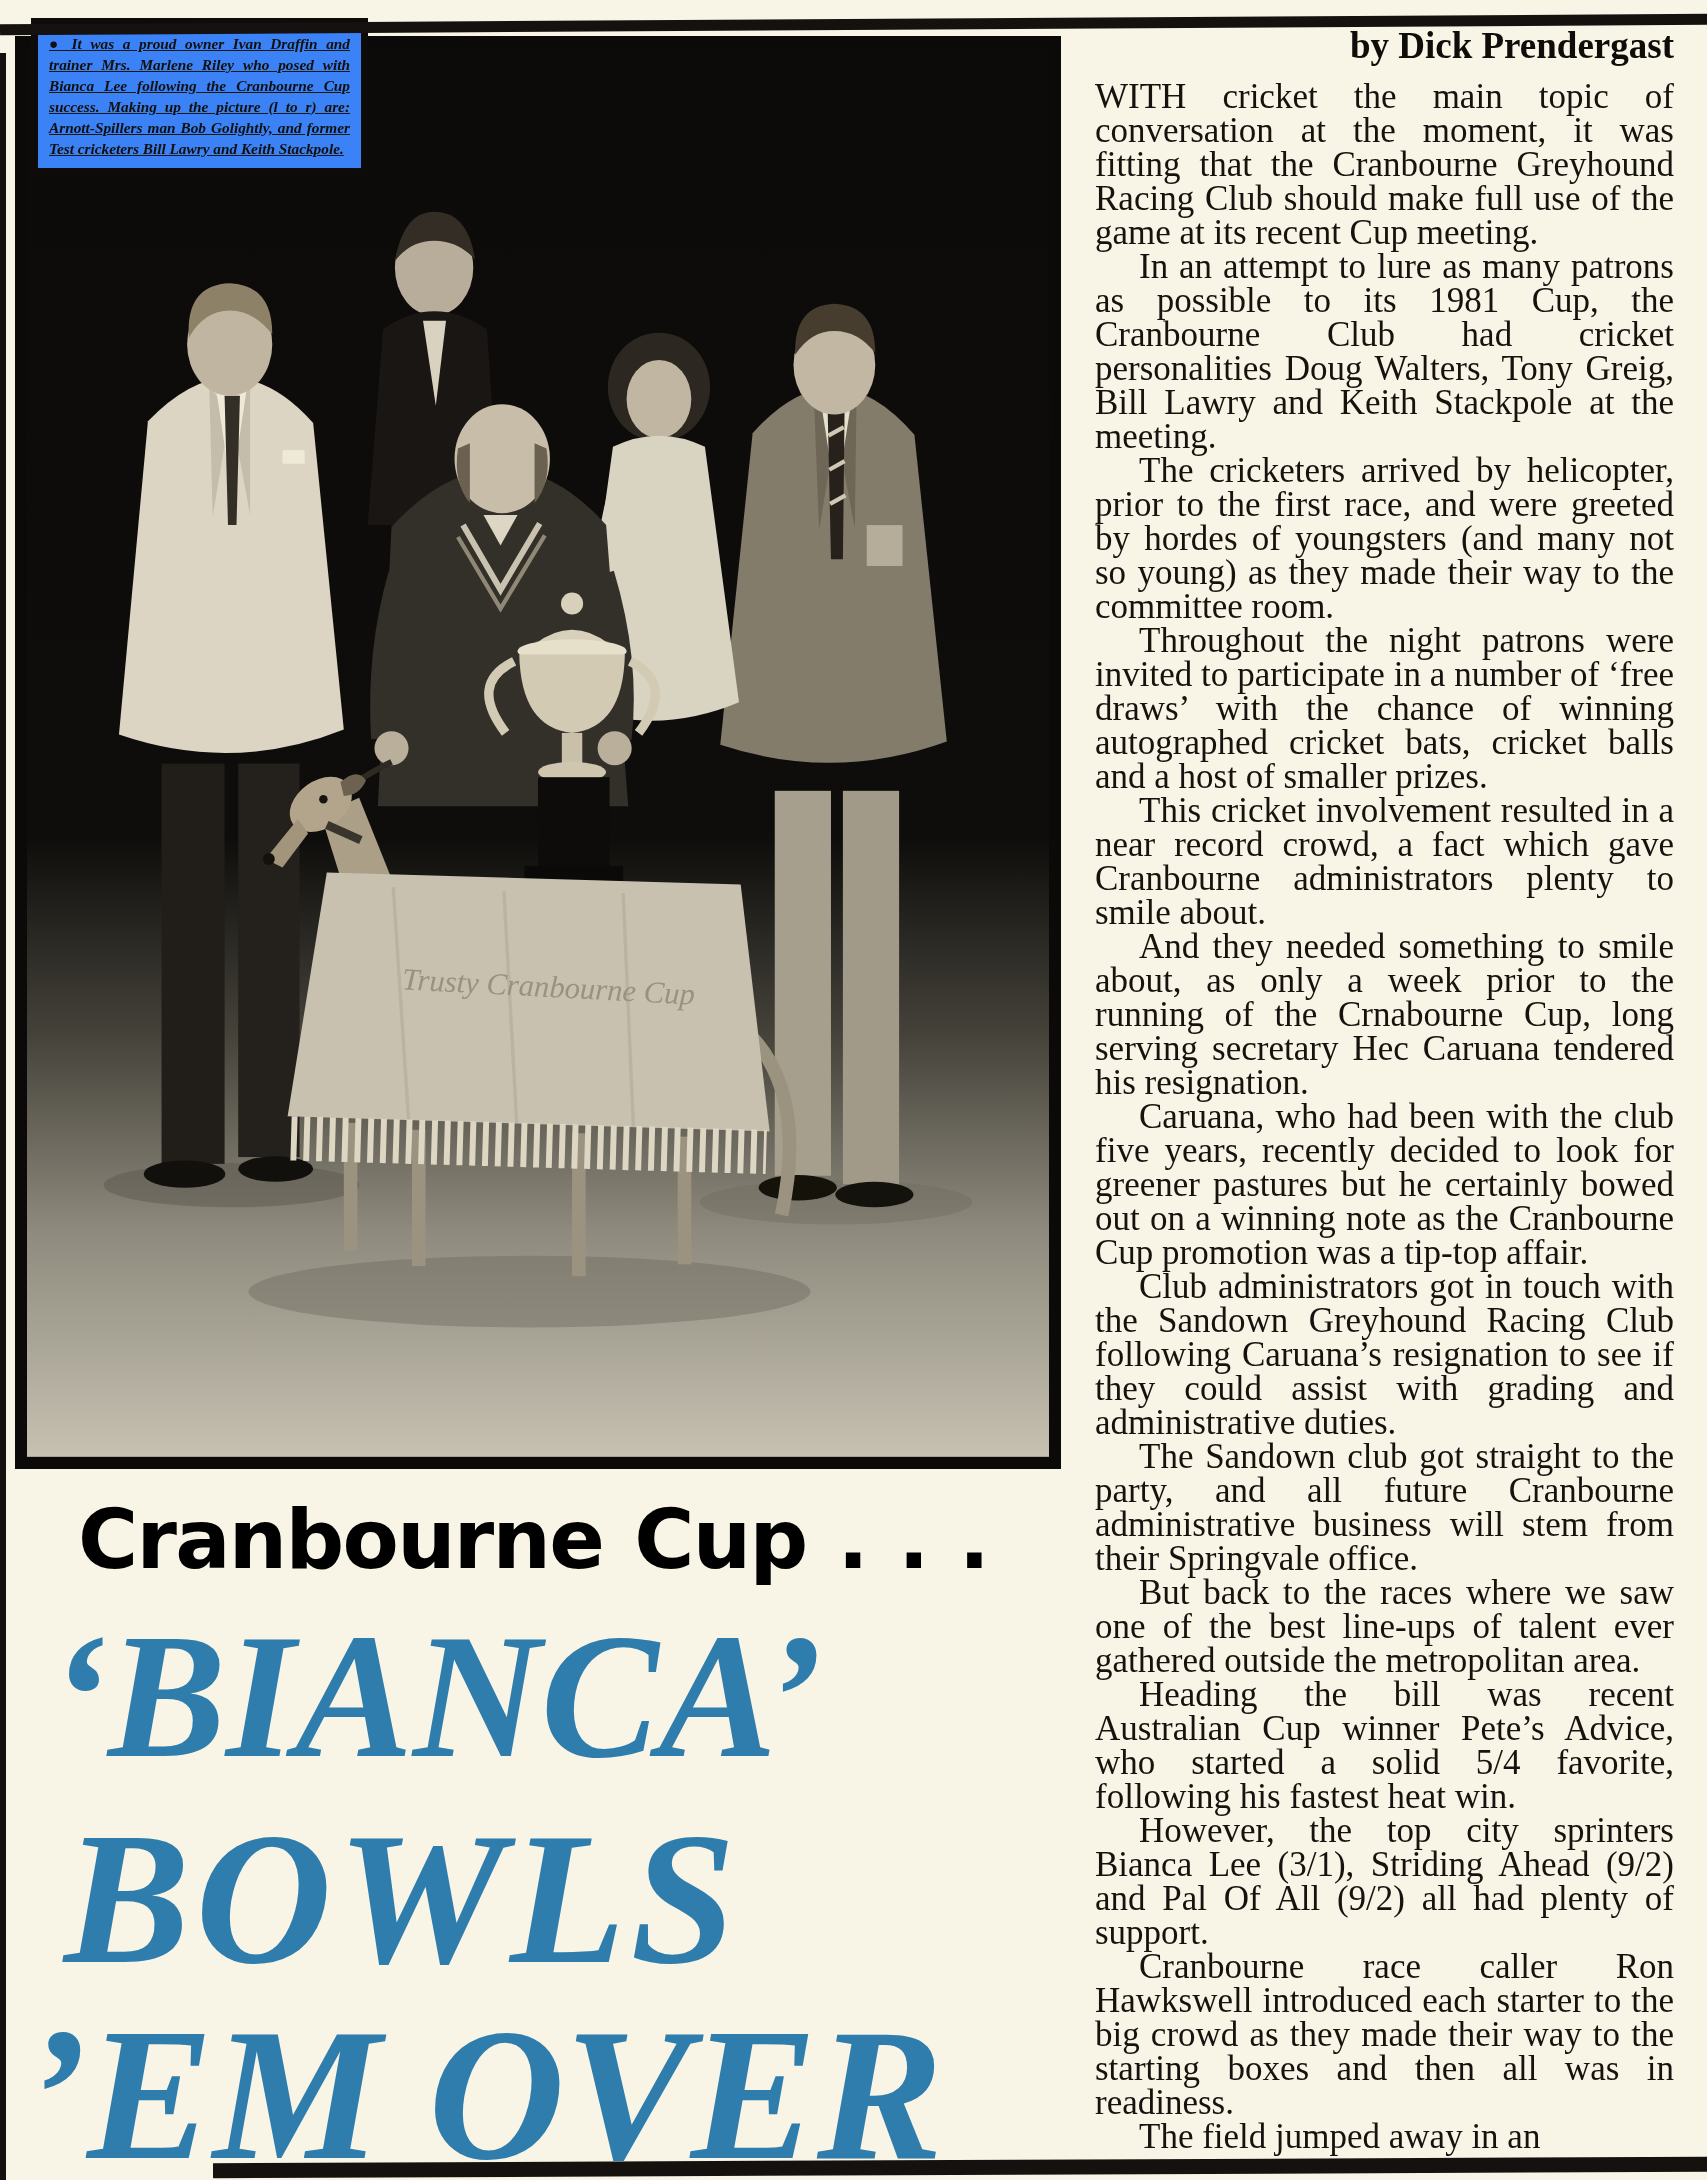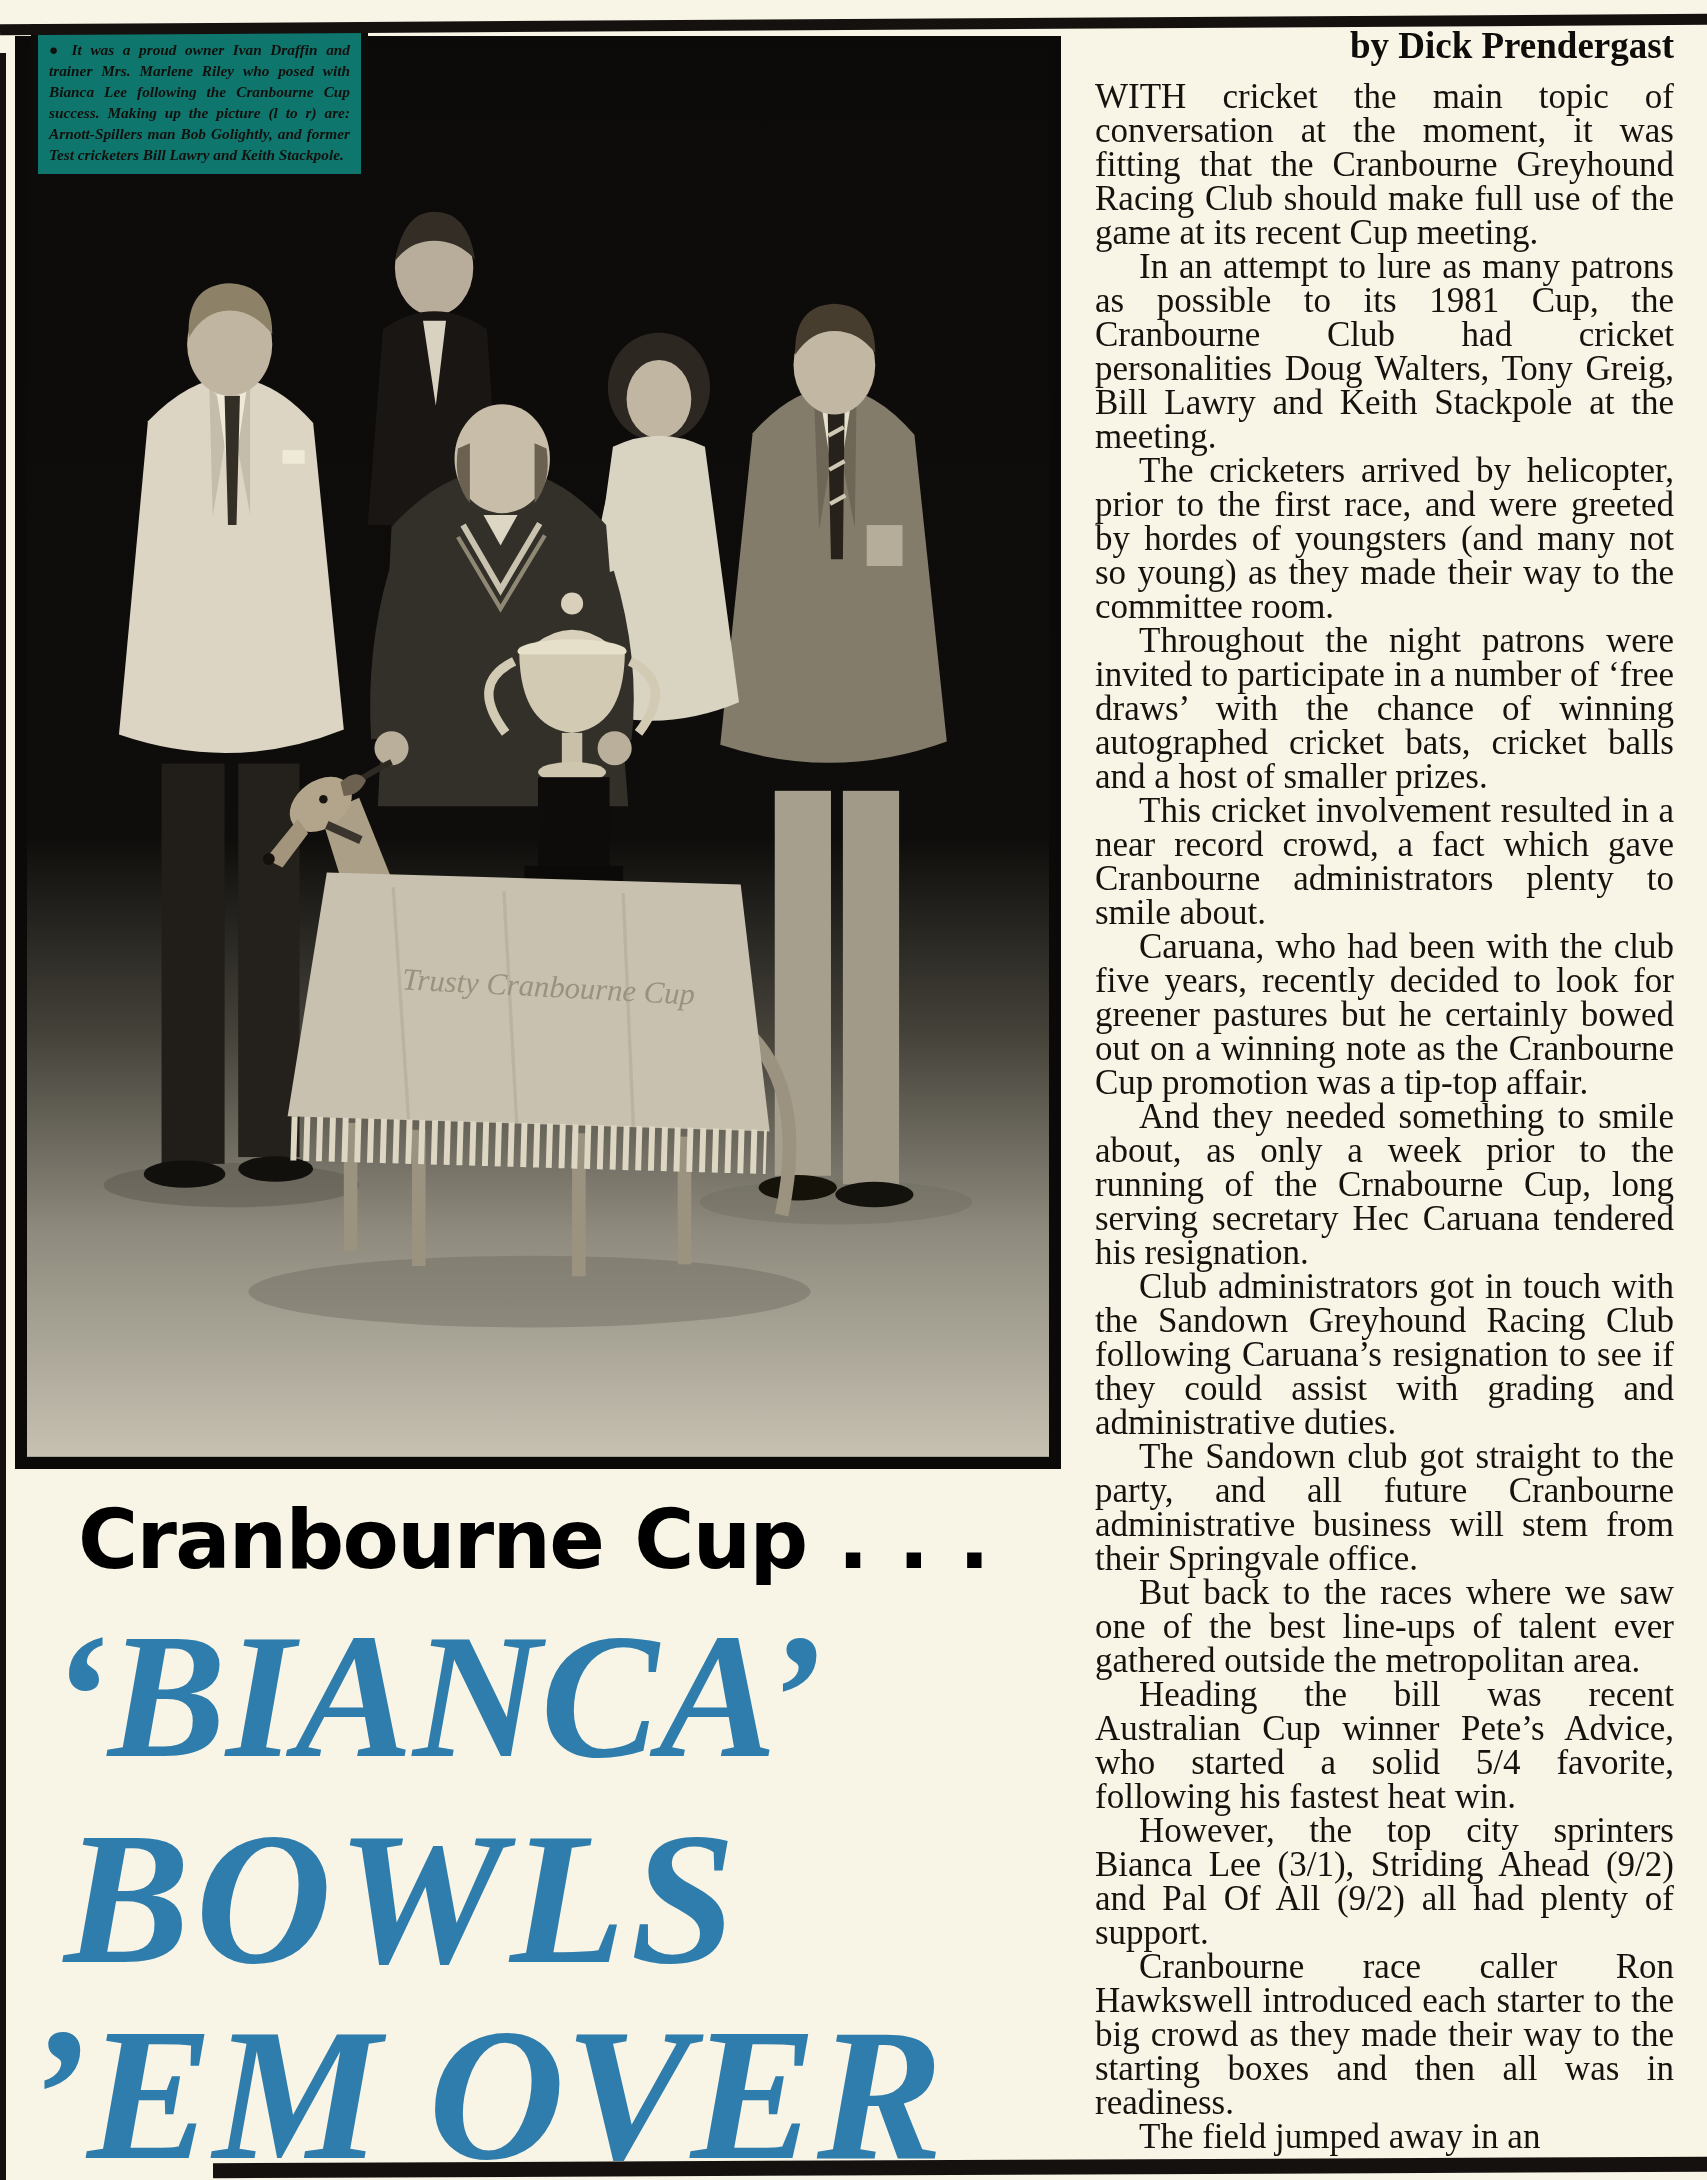--- a/index.html
+++ b/index.html
@@ -20,23 +20,23 @@
   .bottom-bar{
     position:absolute;left:213px;top:2160px;width:1495px;height:14.5px;
     background:#14110e;transform:rotate(-0.25deg);z-index:5;
   }
   .photo-frame{
     position:absolute;left:15.3px;top:36px;width:1046px;height:1433px;
     background:#0b0a09;z-index:1;
   }
   .photo-frame svg{position:absolute;left:12px;top:12px;}
   .caption-box{
-    position:absolute;left:31px;top:24px;width:337px;box-sizing:border-box;
-    background:#0f766e;border:7.7px solid #0d0c0a;
-    padding:7.7px 11px 9.4px 11px;z-index:3;
+    position:absolute;left:31px;top:18px;width:337px;box-sizing:border-box;
+    background:#3b82f6;border:7.7px solid #0d0c0a;
+    padding:7.7px 11px 9.4px 11px;z-index:3;text-decoration:underline;
   }
   .caption-box span{
     display:block;
     font-style:italic;font-weight:bold;
     font-size:15.3px;line-height:21px;text-align:justify;color:#12100d;
   }
   .kicker{
     position:absolute;left:43px;top:1492px;width:1039px;z-index:2;
     font-family:"DejaVu Sans", sans-serif;font-weight:bold;
     font-size:82px;letter-spacing:-1.7px;word-spacing:4.3px;color:#000000;
@@ -197,22 +197,22 @@
   <div class="blue-line line2">BOWLS</div>
   <div class="blue-line line3">’EM OVER</div>
 
   <div class="article">
     <div class="byline">by Dick Prendergast</div>
     <p class="first">WITH cricket the main topic of conversation at the moment, it was fitting that the Cranbourne Greyhound Racing Club should make full use of the game at its recent Cup meeting.</p>
     <p>In an attempt to lure as many patrons as possible to its 1981 Cup, the Cranbourne Club had cricket personalities Doug Walters, Tony Greig, Bill Lawry and Keith Stackpole at the meeting.</p>
     <p>The cricketers arrived by helicopter, prior to the first race, and were greeted by hordes of youngsters (and many not so young) as they made their way to the committee room.</p>
     <p>Throughout the night patrons were invited to participate in a number of ‘free draws’ with the chance of winning autographed cricket bats, cricket balls and a host of smaller prizes.</p>
     <p>This cricket involvement resulted in a near record crowd, a fact which gave Cranbourne administrators plenty to smile about.</p>
+    <p>And they needed something to smile about, as only a week prior to the running of the Crnabourne Cup, long serving secretary Hec Caruana tendered his resignation.</p>
     <p>Caruana, who had been with the club five years, recently decided to look for greener pastures but he certainly bowed out on a winning note as the Cranbourne Cup promotion was a tip-top affair.</p>
-    <p>And they needed something to smile about, as only a week prior to the running of the Crnabourne Cup, long serving secretary Hec Caruana tendered his resignation.</p>
     <p>Club administrators got in touch with the Sandown Greyhound Racing Club following Caruana’s resignation to see if they could assist with grading and administrative duties.</p>
     <p>The Sandown club got straight to the party, and all future Cranbourne administrative business will stem from their Springvale office.</p>
     <p>But back to the races where we saw one of the best line-ups of talent ever gathered outside the metropolitan area.</p>
     <p>Heading the bill was recent Australian Cup winner Pete’s Advice, who started a solid 5/4 favorite, following his fastest heat win.</p>
     <p>However, the top city sprinters Bianca Lee (3/1), Striding Ahead (9/2) and Pal Of All (9/2) all had plenty of support.</p>
     <p>Cranbourne race caller Ron Hawkswell introduced each starter to the big crowd as they made their way to the starting boxes and then all was in readiness.</p>
     <p>The field jumped away in an</p>
   </div>
 
   <div class="bottom-bar"></div>

